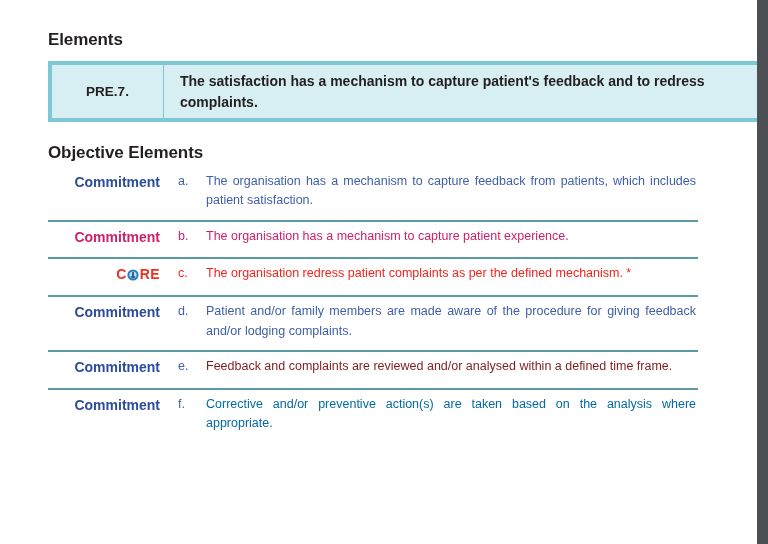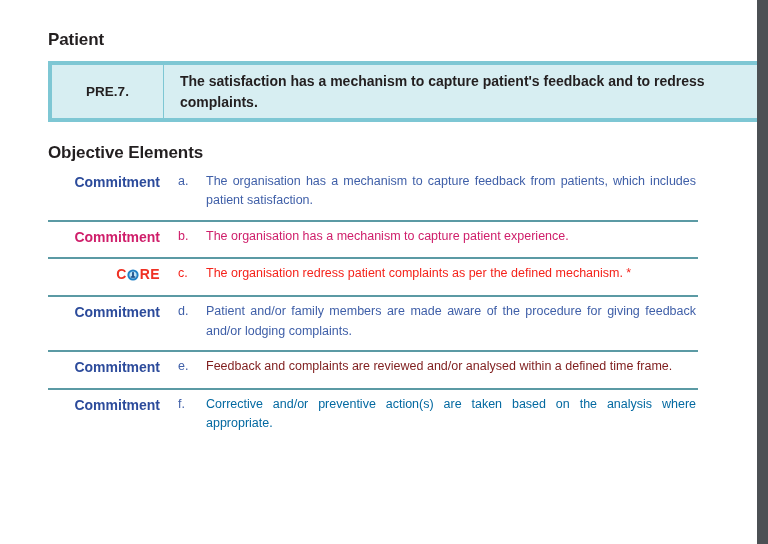--- a/index.html
+++ b/index.html
@@ -139,21 +139,21 @@
     line-height: 1.55;
     text-align: justify;
     padding-right: 2px;
   }
 </style>
 </head>
 <body>
 
 <div id="page">
 
-  <div id="heading-standard" class="section-heading">Patient</div>
+  <div id="heading-standard" class="section-heading">Elements</div>
 
   <div id="standard-box" style="background: rgb(215, 238, 242); border-color: rgb(126, 199, 212);">
     <div id="standard-code-cell" style="border-right-color: rgb(126, 199, 212);">
       <span id="standard-code">PRE.7.</span>
     </div>
     <div id="standard-text-cell">
       <span id="standard-text">The satisfaction has a mechanism to capture patient's feedback and to redress complaints.</span>
     </div>
   </div>
 

